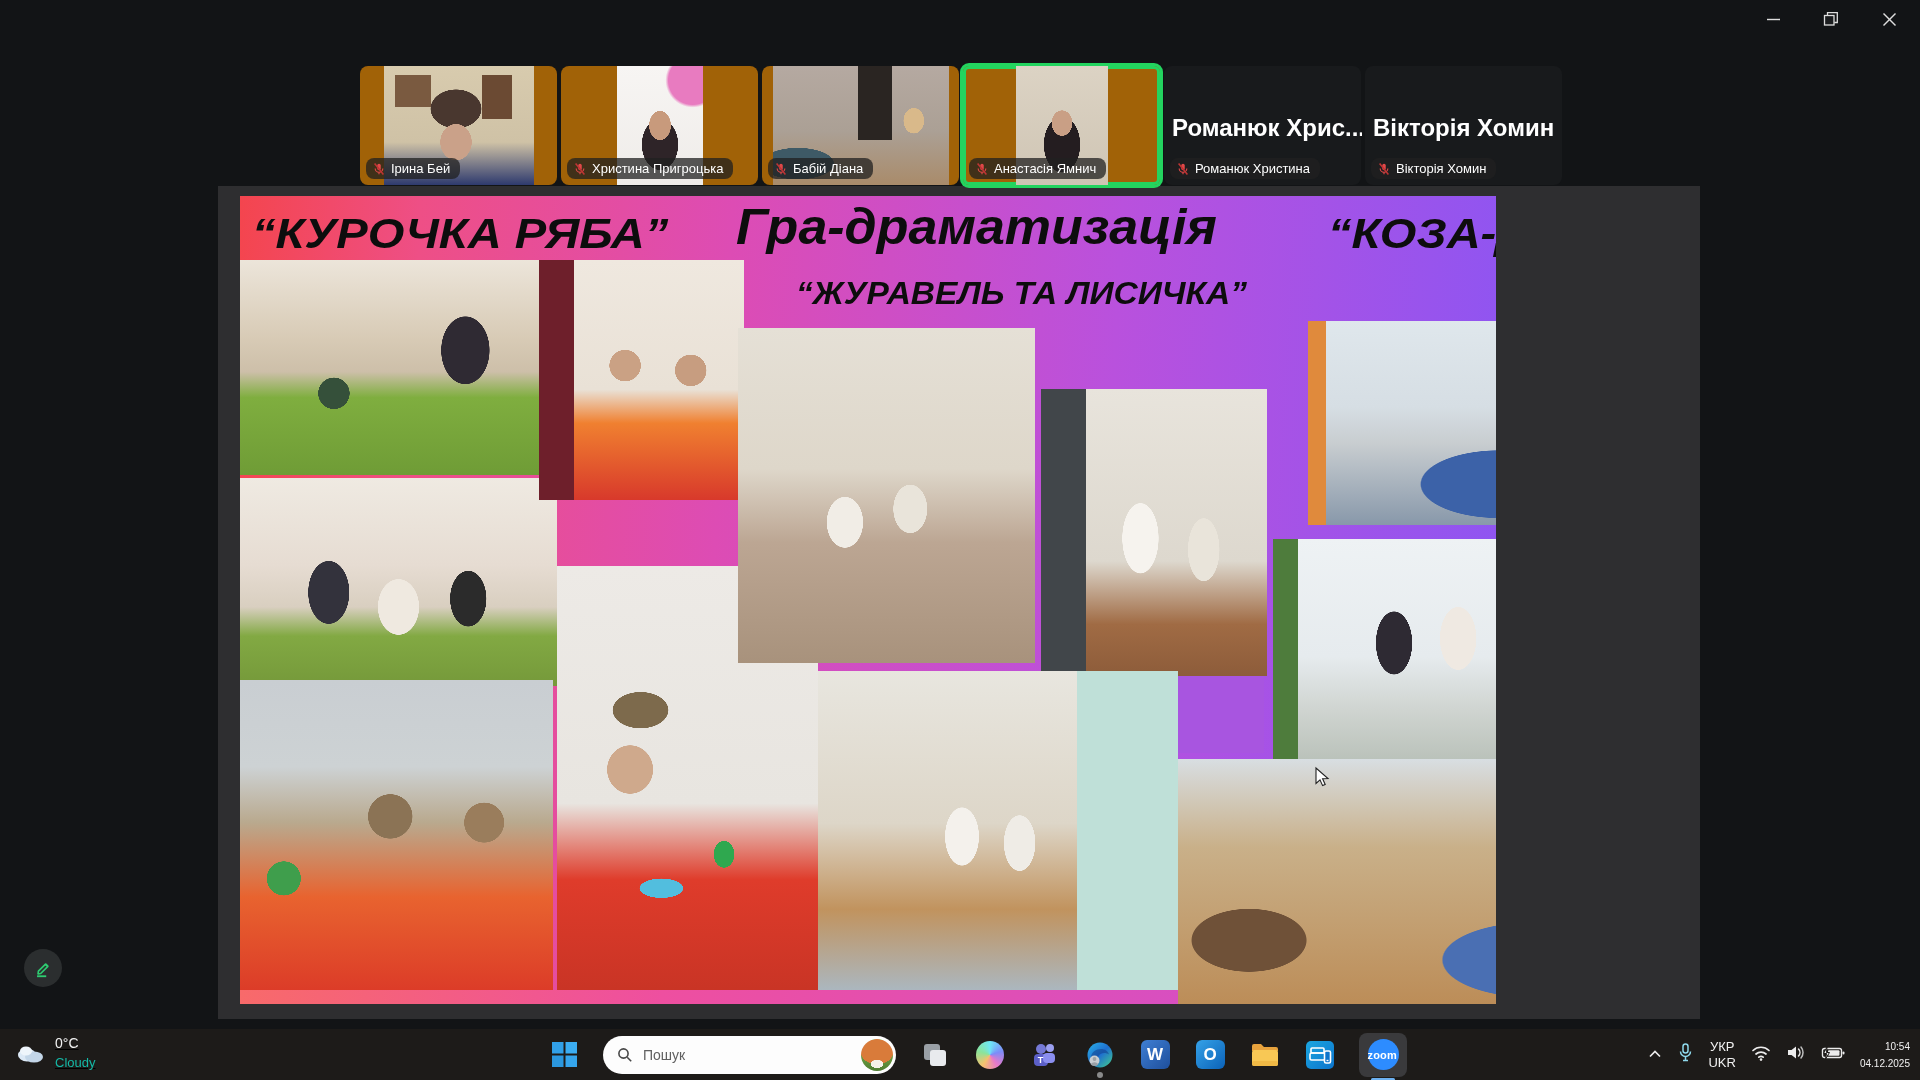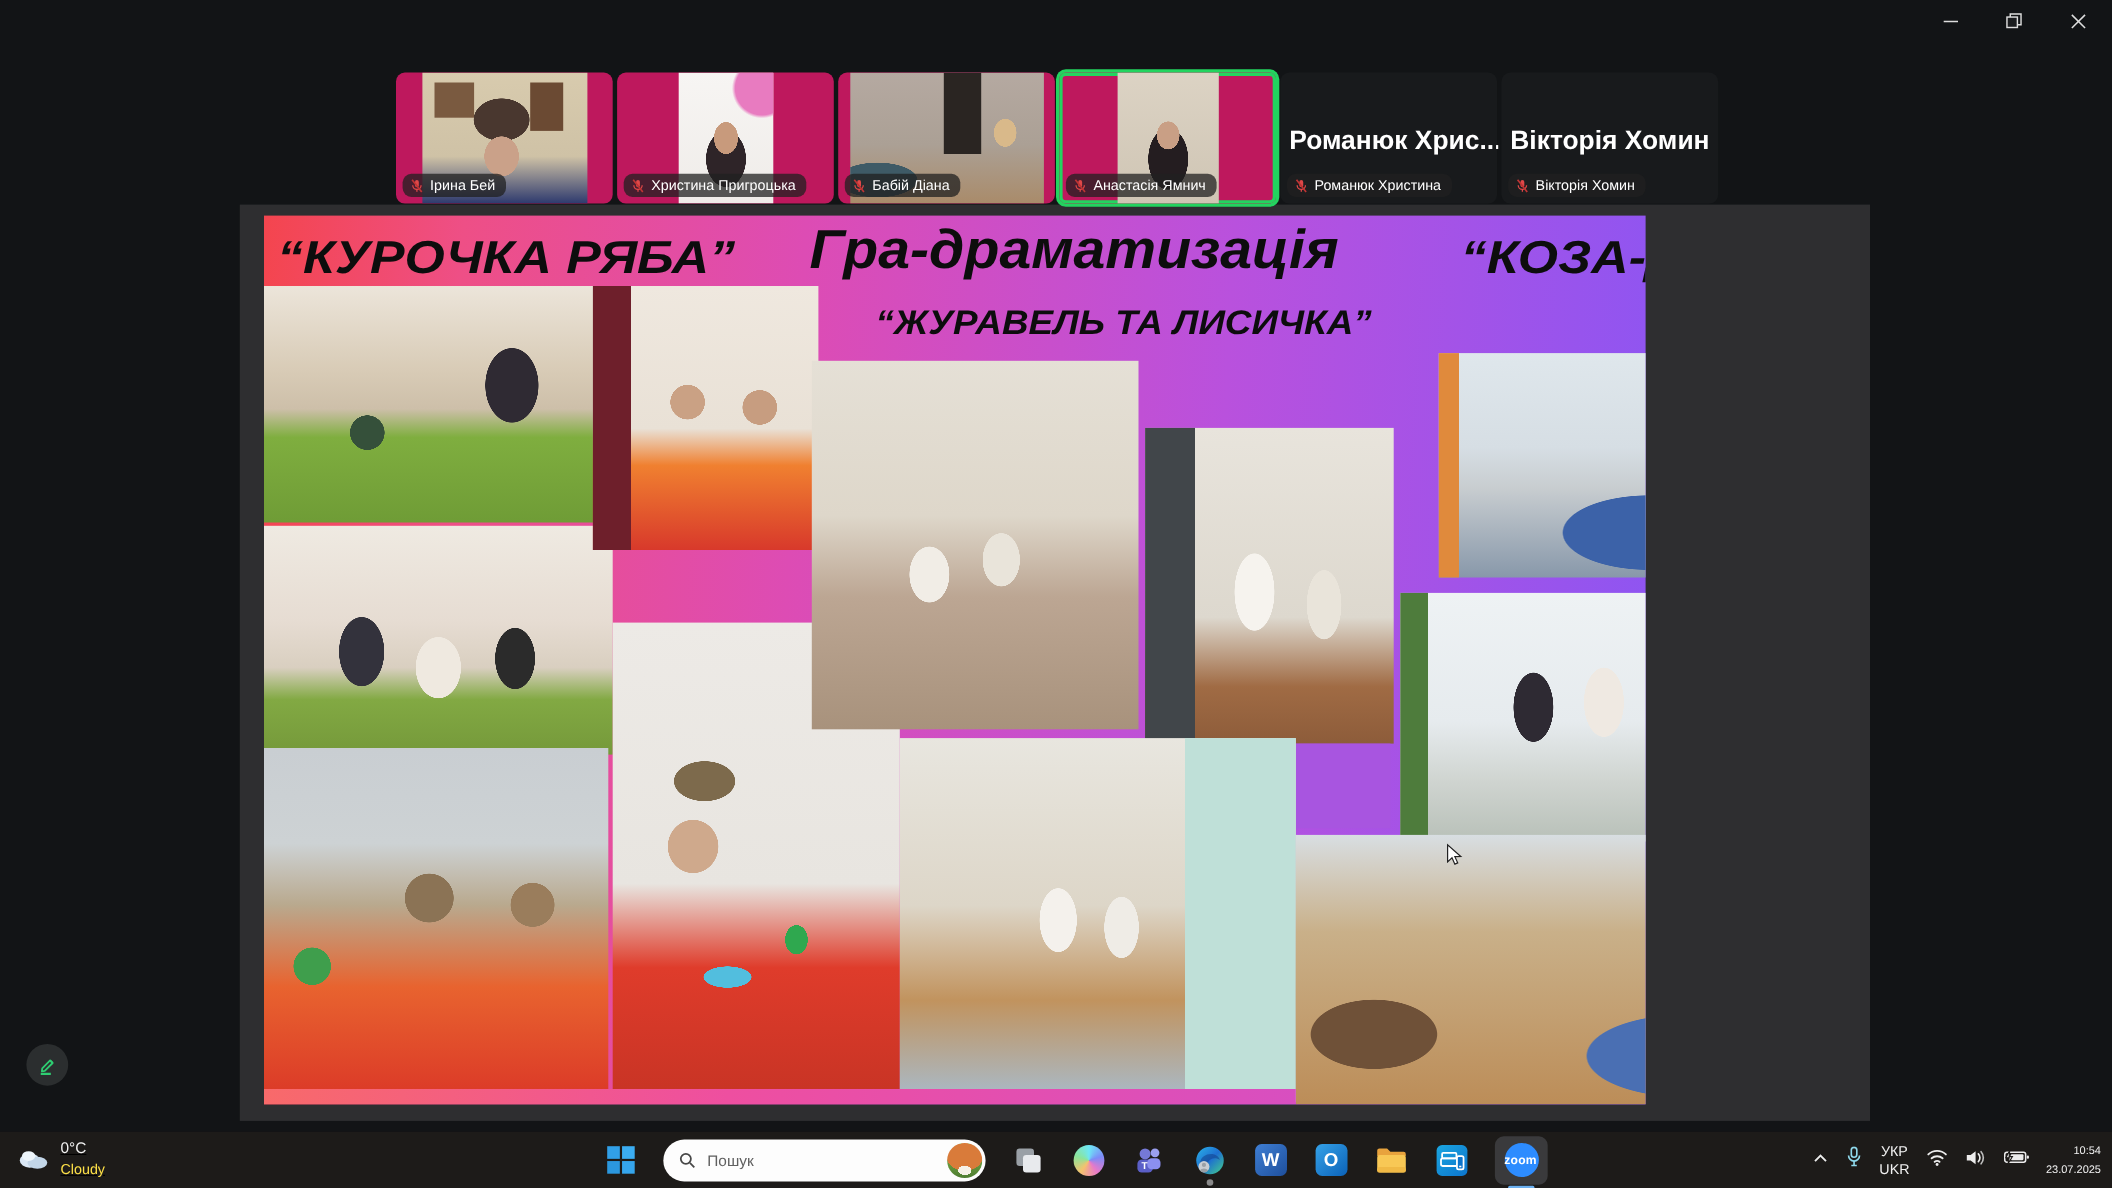--- a/index.html
+++ b/index.html
@@ -5,21 +5,21 @@
   html,body{margin:0;padding:0;background:#101214;width:1920px;height:1080px;overflow:hidden;
     font-family:"Liberation Sans",sans-serif;-webkit-font-smoothing:antialiased;}
   #screen{position:relative;width:1920px;height:1080px;background:#121416;}
 
   
   .win-controls{position:absolute;top:10px;right:22px;display:flex;gap:40px;z-index:50;}
   .win-btn{width:18px;height:18px;display:flex;align-items:center;justify-content:center;cursor:default;}
 
   
   .strip{position:absolute;left:360px;top:66px;display:flex;gap:4px;z-index:5;}
-  .tile{position:relative;width:197px;height:119px;background:#be185d;border-radius:8px;overflow:hidden;flex:none;}
+  .tile{position:relative;width:197px;height:119px;background:#a16207;border-radius:8px;overflow:hidden;flex:none;}
   .tile.active{box-shadow:0 0 0 3px #23d45f inset, 0 0 0 3px #23d45f;border-radius:6px;}
   .vid{position:absolute;top:0;bottom:0;left:50%;transform:translateX(-50%);}
   .v1{width:150px;background:
       radial-gradient(26px 30px at 48% 64%, #caa189 60%, transparent 61%),
       radial-gradient(42px 32px at 48% 36%, #49372f 60%, transparent 61%),
       linear-gradient(#6b4a33,#6b4a33) no-repeat 82% 12%/30px 44px,
       linear-gradient(#7a5a40,#7a5a40) no-repeat 10% 10%/36px 32px,
       linear-gradient(180deg,#d8cbae 0%,#cfc2a6 64%,#2e3a6e 100%);}
   .v2{width:86px;background:
       radial-gradient(18px 24px at 50% 50%, #c89a7c 60%, transparent 61%),
@@ -116,21 +116,21 @@
       background:#2b2e2f;display:flex;align-items:center;justify-content:center;z-index:20;}
 
   
   .cursor{position:absolute;left:1312px;top:766px;z-index:60;}
 
   
   .taskbar{position:absolute;left:0;bottom:0;width:1920px;height:51px;background:#1d1b19;z-index:40;}
   .weather{position:absolute;left:14px;top:5px;display:flex;align-items:center;gap:9px;cursor:default;text-decoration:underline;}
   .weather .wtxt{display:flex;flex-direction:column;line-height:19px;}
   .weather .temp{color:#f2f2f2;font-size:14px;}
-  .weather .cond{color:#fde047;font-size:13px;}
+  .weather .cond{color:#14b8a6;font-size:13px;}
   .tb-center{position:absolute;left:548px;top:0;height:51px;display:flex;align-items:center;gap:23px;}
   .tb-btn{position:relative;width:32px;height:32px;display:flex;align-items:center;justify-content:center;flex:none;}
   .search-pill{width:276px;height:38px;background:#fdfdfd;border-radius:19px;display:flex;align-items:center;
       padding:0 3px 0 14px;gap:8px;flex:none;}
   .search-pill input{border:none;outline:none;background:transparent;font-size:14px;color:#3a3a3a;width:180px;
       font-family:"Liberation Sans",sans-serif;}
   .search-pill input::placeholder{color:#606060;}
   .fox{width:32px;height:32px;border-radius:50%;margin-left:auto;flex:none;background:
       radial-gradient(10px 7px at 50% 78%, #f6f1e8 60%, transparent 61%),
       radial-gradient(26px 20px at 50% 40%, #d97b3a 62%, transparent 63%),
@@ -445,18 +445,18 @@
       <div>
         <svg width="24" height="14" viewBox="0 0 24 14">
           <rect x="1.5" y="2.5" width="19" height="9" rx="2" fill="none" stroke="#ececec" stroke-width="1.4"></rect>
           <rect x="21.5" y="5.5" width="2" height="3" rx="1" fill="#ececec"></rect>
           <rect x="7" y="4.3" width="11.5" height="5.4" rx="1" fill="#ececec"></rect>
           <path d="M6 1 L2.5 7.5 L5.5 7.5 L4.5 13 L8.5 6.5 L5.5 6.5 Z" fill="#ececec" stroke="#1d1b19" stroke-width="1"></path>
         </svg>
       </div>
       <div class="clock">
         <span>10:54</span>
-        <span>23.07.2025</span>
+        <span>04.12.2025</span>
       </div>
     </div>
   </div>
 
 </div>
 
 </body></html>

